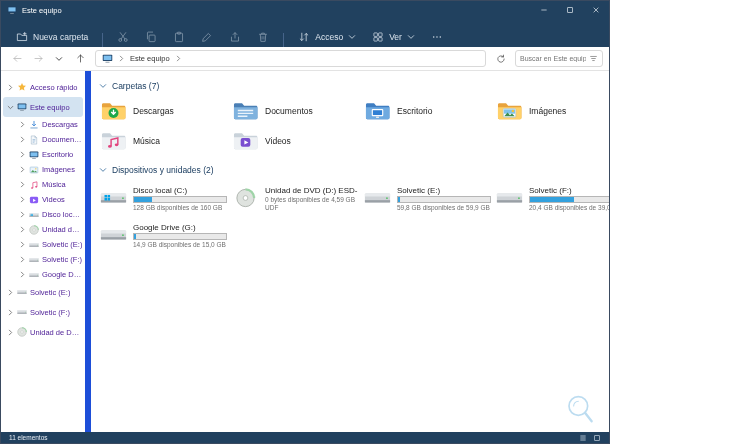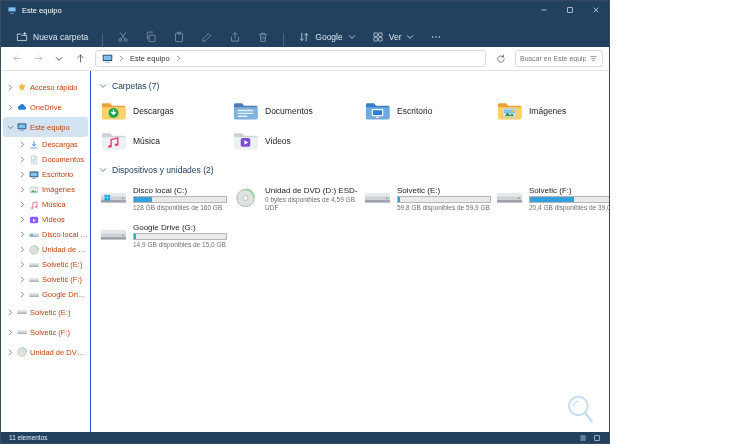--- a/index.html
+++ b/index.html
@@ -33,21 +33,21 @@
   .address-box .loc { width:11px; height:11px; }
   .address-text { font-size:7.5px; color:#333; }
   .crumb-chev { width:7px; height:7px; color:#777; }
   .search-box { width:88px; height:17px; border:1px solid #d9d9d9; border-radius:3px; display:flex; align-items:center; padding:0 4px; gap:3px; background:#fff; margin-left:3px; }
   .search-input { border:none; outline:none; width:100%; font-size:7px; color:#555; font-family:inherit; background:transparent; }
   .search-input::placeholder { color:#767676; }
   .search-filter { width:9px; height:9px; color:#666; flex:0 0 9px; }
 
   
   .main { flex:1; display:flex; min-height:0; position:relative; }
-  .sidebar { flex:0 0 90px; width:90px; border-right:1px solid #1d4ed8; padding-top:6px; overflow:hidden; color:#c2410c; }
+  .sidebar { flex:0 0 90px; width:90px; border-right:6px solid #1d4ed8; padding-top:6px; overflow:hidden; color:#4c1d95; }
   .side-item { display:flex; align-items:center; height:20px; padding-left:4px; gap:3px; white-space:nowrap; border-radius:3px; margin:0 2px; font-size:7.5px; }
   .side-item.lv1 { padding-left:16px; height:15px; }
   .side-item.selected { background:#d3e3f1; }
   .side-chev { width:7px; height:7px; color:#6b6b6b; flex:0 0 7px; }
   .side-chev.down { transform:rotate(90deg); }
   .sicon { width:10px; height:10px; flex:0 0 10px; }
   .side-label { overflow:hidden; text-overflow:ellipsis; }
 
   .content { flex:1; padding:8px 4px 0 6px; overflow:hidden; }
   .sec-header { display:flex; align-items:center; gap:5px; font-size:8.5px; color:#1c3e61; margin:2px 0 6px 2px; }
@@ -323,21 +323,21 @@
     <div class="tb-btn dim">
         <svg>
           <use href="#s-trash"></use>
         </svg>
       </div>
     <div class="tb-sep"></div>
     <div class="tb-btn">
       <svg>
           <use href="#s-sort"></use>
         </svg>
-      <span>Google</span>
+      <span>Acceso</span>
       <svg class="tb-chev" style="transform:rotate(90deg)">
           <use href="#s-chev"></use>
         </svg>
     </div>
     <div class="tb-btn">
       <svg>
           <use href="#s-view"></use>
         </svg>
       <span>Ver</span>
       <svg class="tb-chev" style="transform:rotate(90deg)">
@@ -401,29 +401,20 @@
 
     <div class="sidebar">
       <div class="side-item">
         <svg class="side-chev">
             <use href="#s-chev"></use>
           </svg>
         <svg class="sicon">
             <use href="#s-star"></use>
           </svg>
         <span class="side-label">Acceso rápido</span>
-      </div>
-      <div class="side-item">
-        <svg class="side-chev">
-            <use href="#s-chev"></use>
-          </svg>
-        <svg class="sicon">
-            <use href="#s-cloud"></use>
-          </svg>
-        <span class="side-label">OneDrive</span>
       </div>
       <div class="side-item selected">
         <svg class="side-chev down">
             <use href="#s-chev"></use>
           </svg>
         <svg class="sicon">
             <use href="#s-computer"></use>
           </svg>
         <span class="side-label">Este equipo</span>
       </div>

